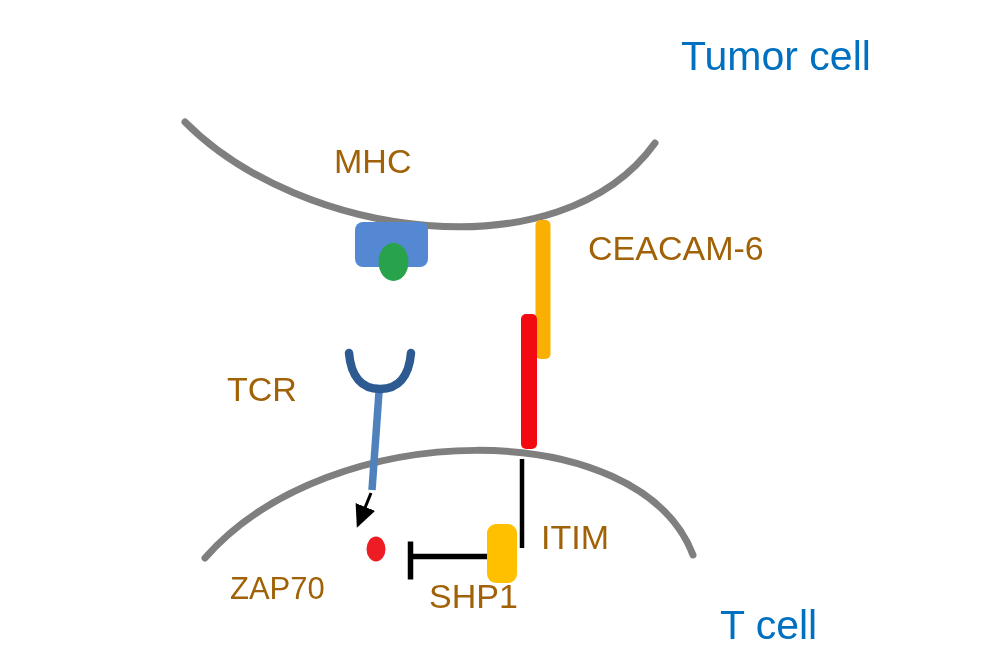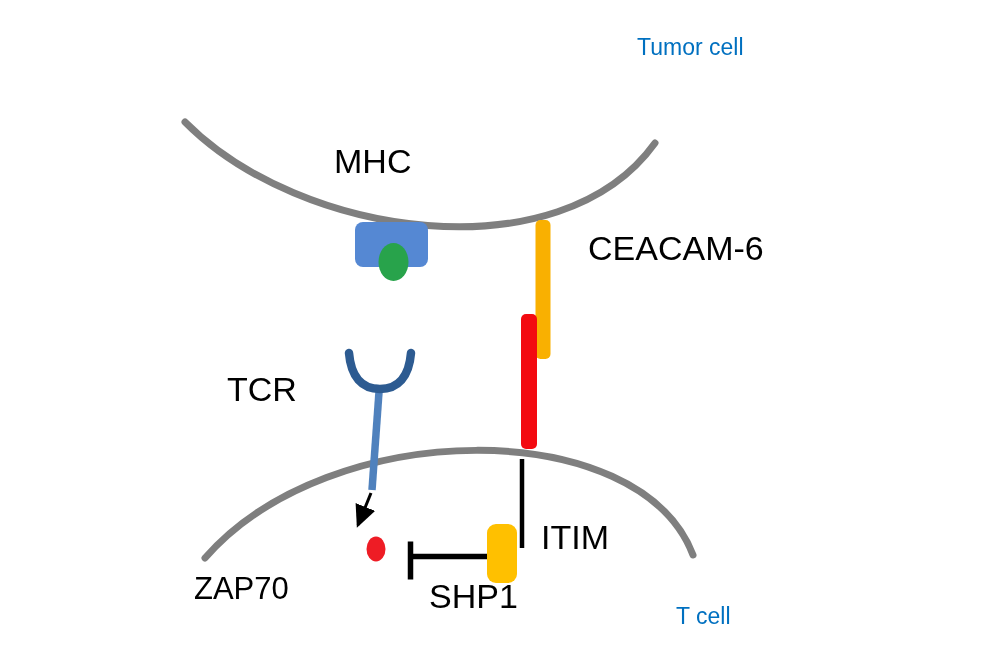--- a/index.html
+++ b/index.html
@@ -7,26 +7,26 @@
     position:relative;
     width:996px;height:670px;
     background:#ffffff;
     overflow:hidden;
     font-family:"Liberation Sans", sans-serif;
   }
   .canvas svg{position:absolute;left:0;top:0;}
   .lbl{
     position:absolute;
     line-height:1;
-    color:#000000;
+    color:#a16207;
     font-size:34px;
     white-space:nowrap;
   }
-  .lbl.cell{color:#0070C0;font-size:23px;}
-  .lbl.small{font-size:31px;}
+  .lbl.cell{color:#0070C0;font-size:41px;margin-left:44px;}
+  .lbl.small{font-size:31px;margin-left:36px;}
 </style>
 </head>
 <body>
 
 <div class="canvas">
 
   <svg width="996" height="670" viewBox="0 0 996 670">
     <defs>
       <marker id="arrowhead" markerWidth="9" markerHeight="9" refX="6.5" refY="3.5" orient="auto">
         <path d="M0,0 L7.5,3.5 L0,7 Z" fill="#000000"></path>

